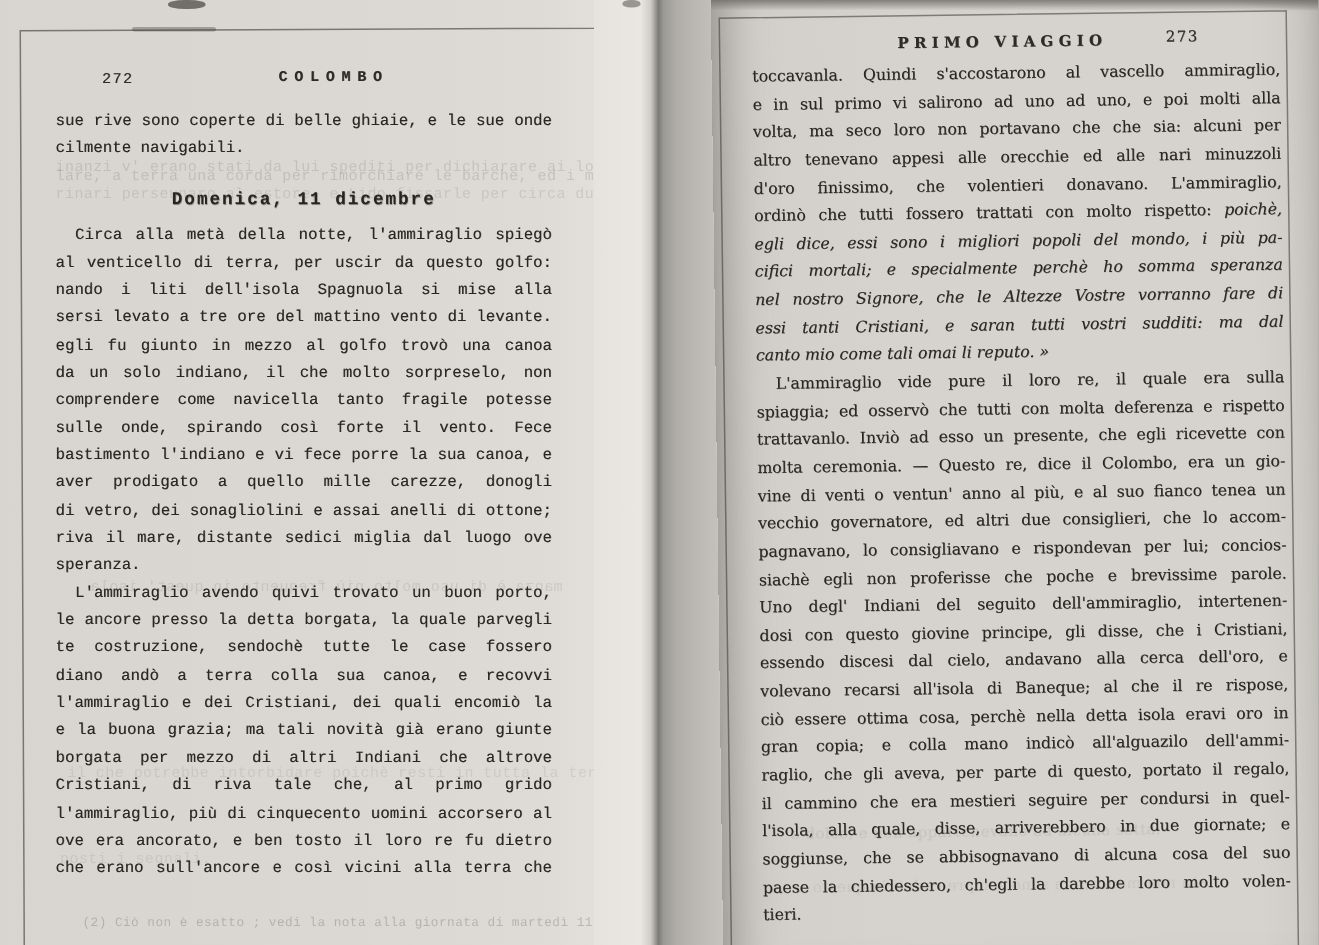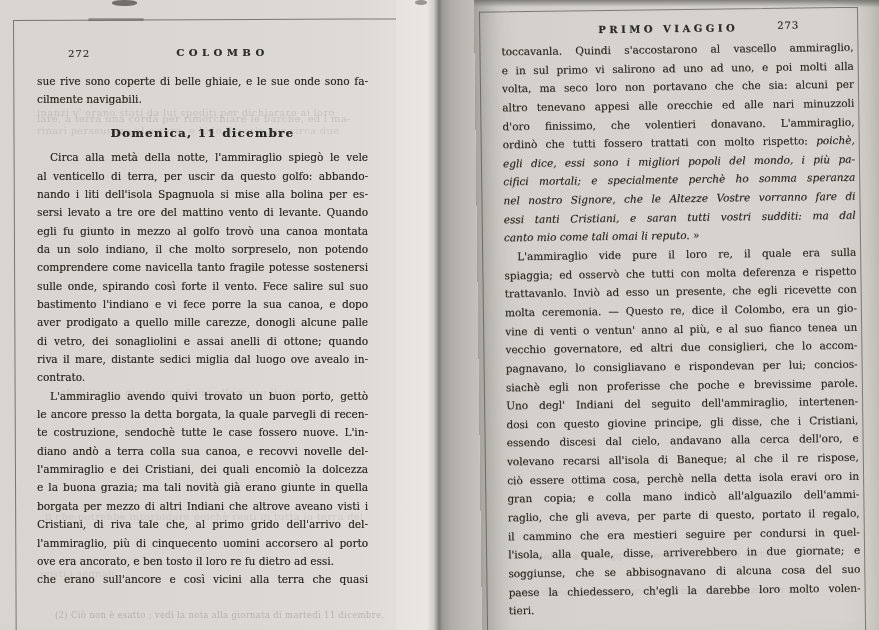--- a/index.html
+++ b/index.html
@@ -5,20 +5,21 @@
   html,body{margin:0;padding:0;background:#9a9894;}
   .stage{
     position:relative;width:879px;height:630px;overflow:hidden;
     background:#cfccc7;
     font-family:"DejaVu Serif","Liberation Serif",serif;
   }
   
   .page-left{
     position:absolute;left:0;top:0;width:440px;height:630px;
     background:linear-gradient(to right,#d8d5d0 0%,#dbd8d3 55%,#dedbd6 82%,#e5e2dd 95%,#e7e4df 100%);
+    font-family:Liberation Mono, monospace;
   }
   .frame-left{
     position:absolute;left:13px;top:20px;width:384px;height:640px;
     border:1px solid rgba(62,60,54,.62);border-bottom:none;
     transform:rotate(-0.25deg);transform-origin:top left;
   }
   .header-left{position:absolute;left:37px;top:47px;width:331px;height:15px;color:#2d2b25;}
   #pn-left{position:absolute;left:31px;top:1px;font-size:10px;letter-spacing:1px;
     text-shadow:.3px .3px .4px rgba(41,39,33,.5);}
   #rh-left{position:absolute;left:0;right:0;top:0;text-align:center;font-size:10px;font-weight:bold;
@@ -108,21 +109,21 @@
         <div class="ln"><span>nando i liti dell'isola Spagnuola si mise alla bolina per es-</span></div>
         <div class="ln"><span>sersi levato a tre ore del mattino vento di levante. Quando</span></div>
         <div class="ln"><span>egli fu giunto in mezzo al golfo trovò una canoa montata</span></div>
         <div class="ln"><span>da un solo indiano, il che molto sorpreselo, non potendo</span></div>
         <div class="ln"><span>comprendere come navicella tanto fragile potesse sostenersi</span></div>
         <div class="ln"><span>sulle onde, spirando così forte il vento. Fece salire sul suo</span></div>
         <div class="ln"><span>bastimento l'indiano e vi fece porre la sua canoa, e dopo</span></div>
         <div class="ln"><span>aver prodigato a quello mille carezze, donogli alcune palle</span></div>
         <div class="ln"><span>di vetro, dei sonagliolini e assai anelli di ottone; quando</span></div>
         <div class="ln"><span>riva il mare, distante sedici miglia dal luogo ove avealo in-</span></div>
-        <div class="ln end"><span>contrato.</span></div>
+        <div class="ln end"><span>speranza.</span></div>
         <div class="ln ind"><span>L'ammiraglio avendo quivi trovato un buon porto, gettò</span></div>
         <div class="ln"><span>le ancore presso la detta borgata, la quale parvegli di recen-</span></div>
         <div class="ln"><span>te costruzione, sendochè tutte le case fossero nuove. L'in-</span></div>
         <div class="ln"><span>diano andò a terra colla sua canoa, e recovvi novelle del-</span></div>
         <div class="ln"><span>l'ammiraglio e dei Cristiani, dei quali encomiò la dolcezza</span></div>
         <div class="ln"><span>e la buona grazia; ma tali novità già erano giunte in quella</span></div>
         <div class="ln"><span>borgata per mezzo di altri Indiani che altrove aveano visti i</span></div>
         <div class="ln"><span>Cristiani, di riva tale che, al primo grido dell'arrivo del-</span></div>
         <div class="ln"><span>l'ammiraglio, più di cinquecento uomini accorsero al porto</span></div>
         <div class="ln end"><span>ove era ancorato, e ben tosto il loro re fu dietro ad essi.</span></div>

